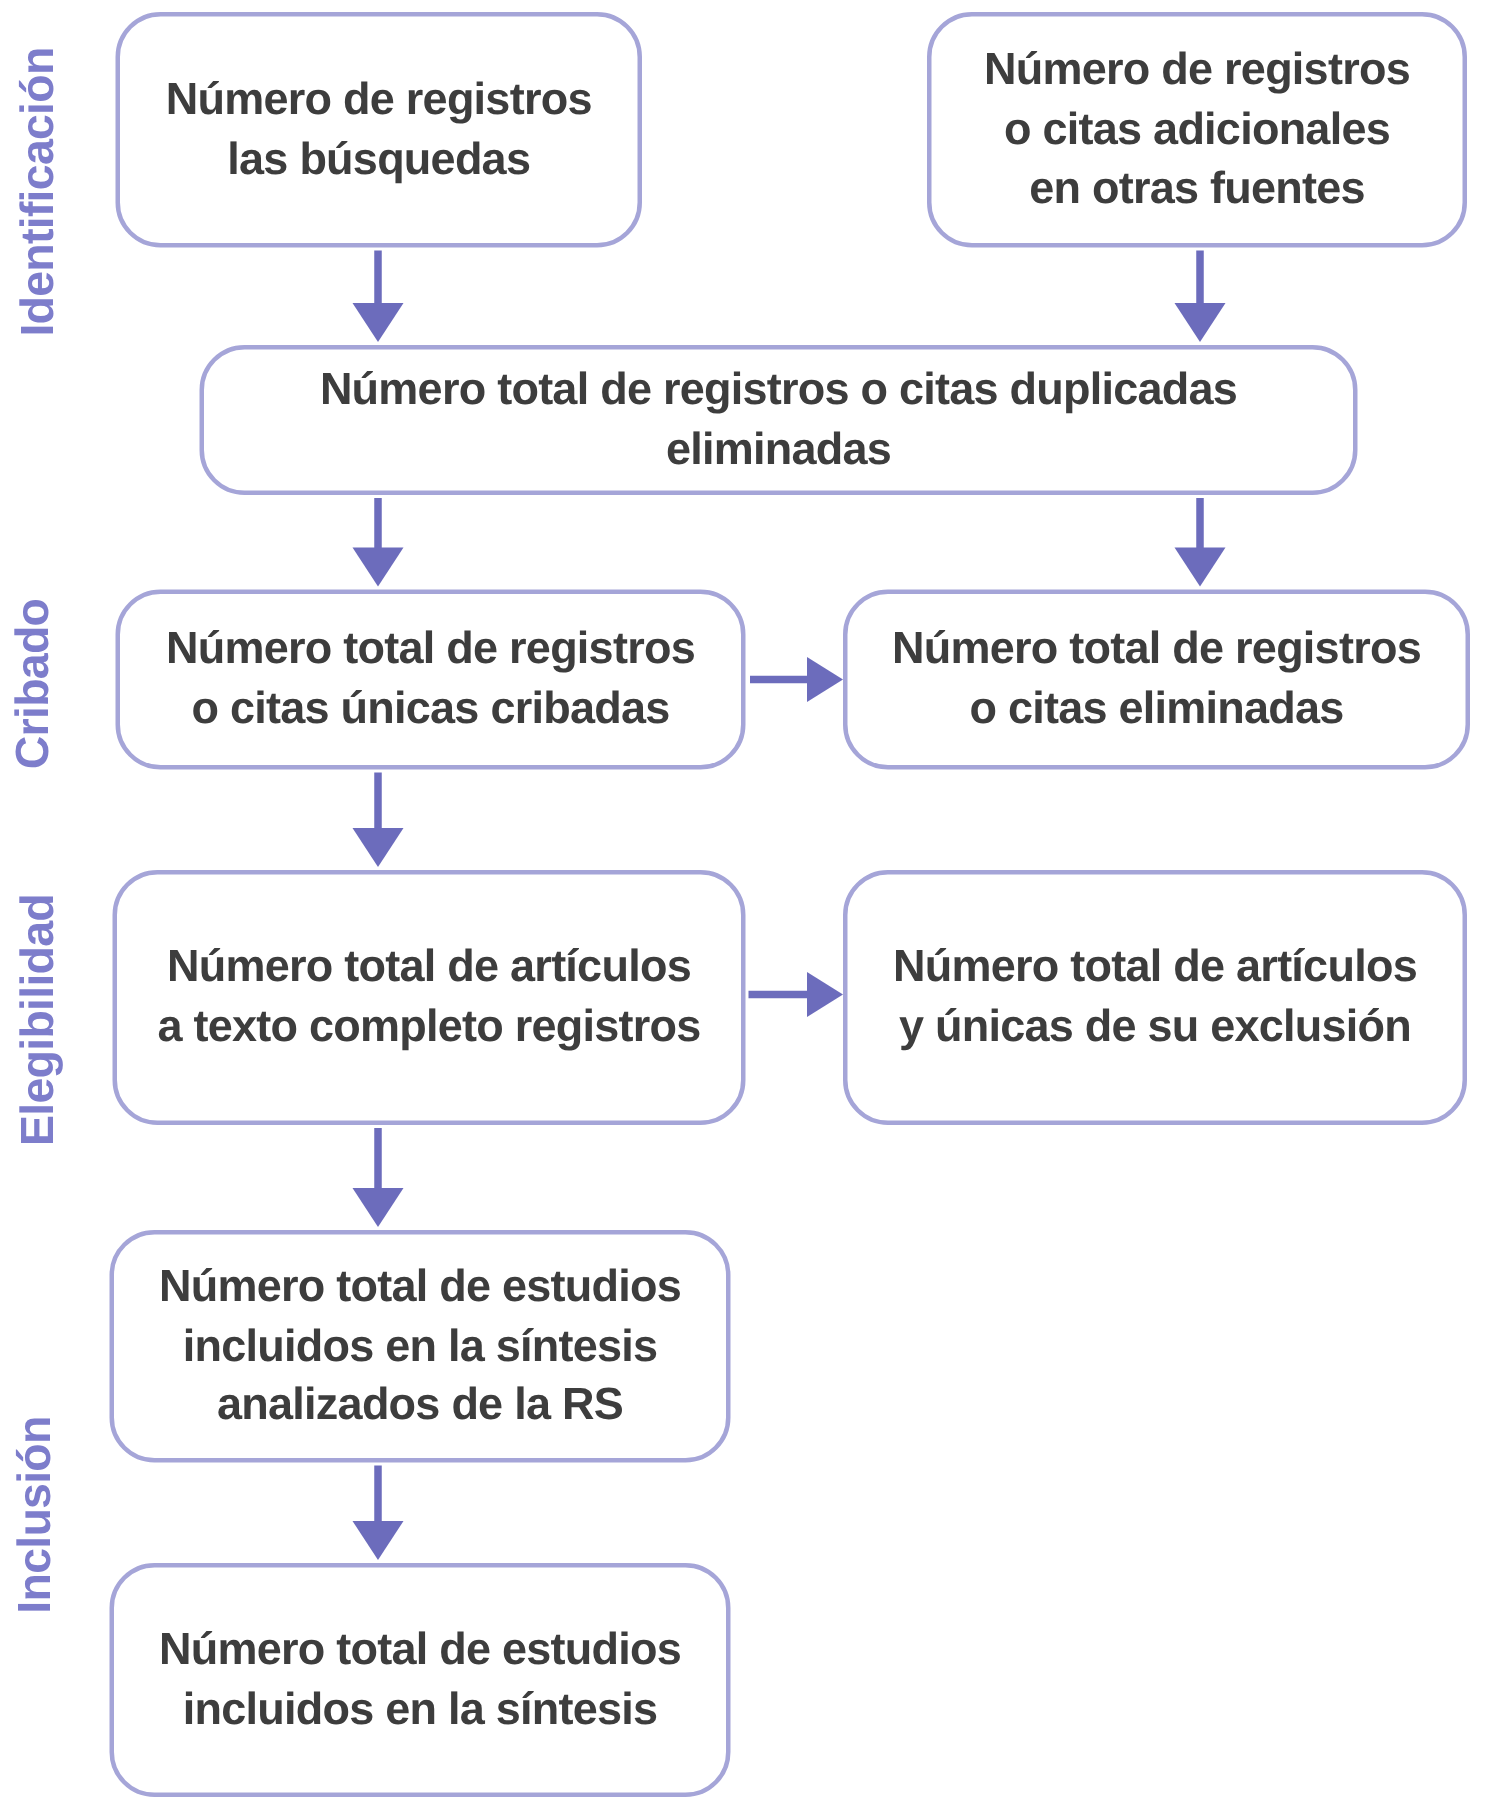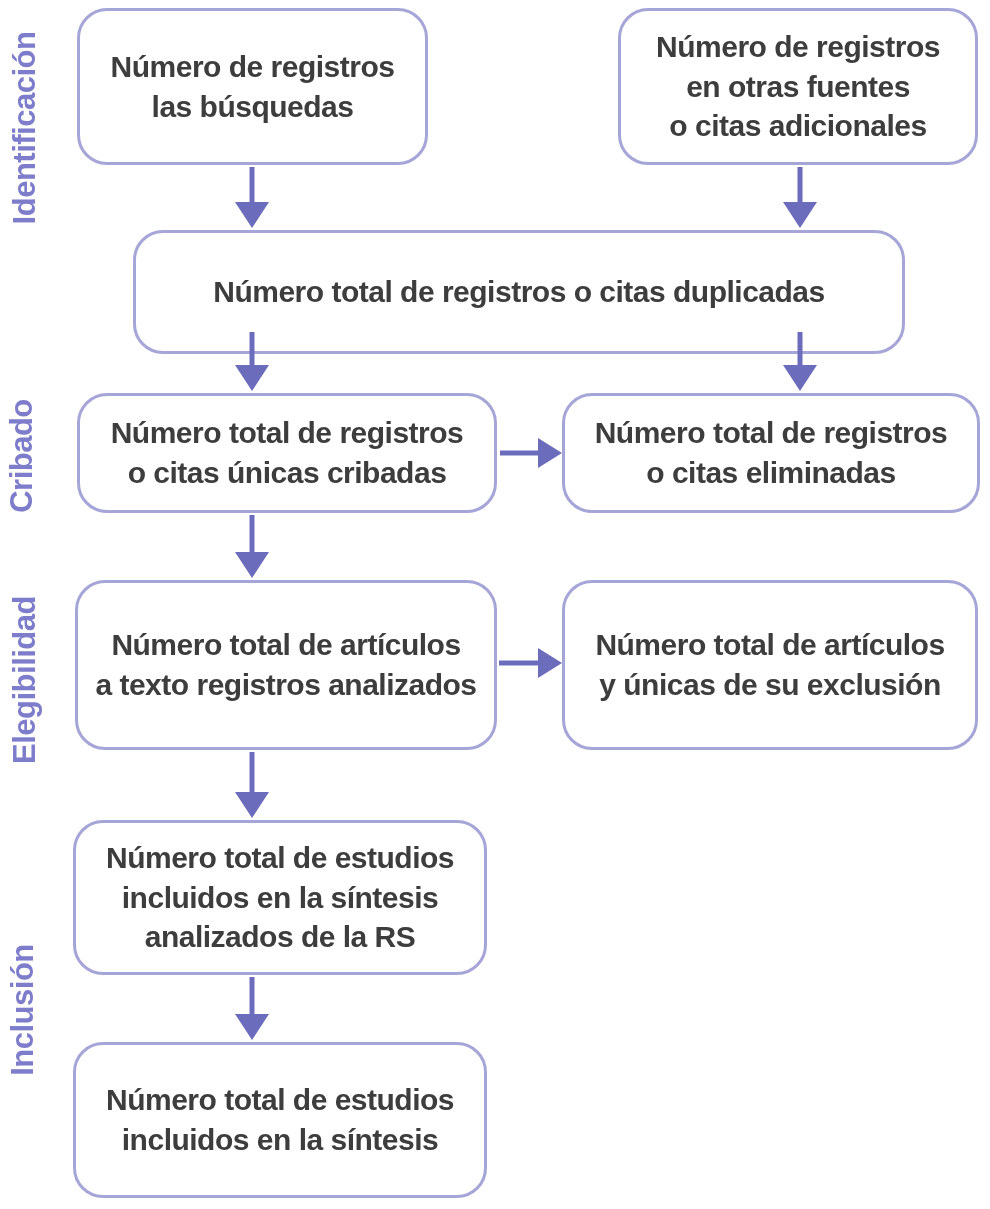--- a/index.html
+++ b/index.html
@@ -31,21 +31,21 @@
     color: #3d3d3d;
     font-weight: 700;
     font-size: 30px;
     letter-spacing: -0.5px;
     line-height: 1.32;
   }
   .box .ln { white-space: nowrap; }
 
   .b1 { left: 77px;  top: 8px;    width: 351px; height: 157px; }
   .b2 { left: 618px; top: 8px;    width: 360px; height: 157px; }
-  .b3 { left: 133px; top: 230px;  width: 772px; height: 124px; }
+  .b3 { left: 133px; top: 230px;  width: 772px; height: 100px; }
   .b4 { left: 77px;  top: 393px;  width: 420px; height: 120px; }
   .b5 { left: 562px; top: 393px;  width: 418px; height: 120px; }
   .b6 { left: 75px;  top: 580px;  width: 422px; height: 170px; }
   .b7 { left: 562px; top: 580px;  width: 416px; height: 170px; }
   .b8 { left: 73px;  top: 820px;  width: 414px; height: 155px; }
   .b9 { left: 73px;  top: 1042px; width: 414px; height: 156px; }
 
   
   .stage {
     position: absolute;
@@ -106,35 +106,36 @@
   <div class="stage s2">Cribado</div>
   <div class="stage s3">Elegibilidad</div>
   <div class="stage s4">Inclusión</div>
 
   <div class="box b1">
     <div class="ln">Número de registros</div>
     <div class="ln">las búsquedas</div>
   </div>
   <div class="box b2">
     <div class="ln">Número de registros</div>
+    <div class="ln">o citas adicionales</div>
     <div class="ln">en otras fuentes</div>
-    <div class="ln">o citas adicionales</div>
   </div>
 
   <div class="varrow av1">
       <div class="stem"></div>
       <div class="head"></div>
     </div>
   <div class="varrow av2">
       <div class="stem"></div>
       <div class="head"></div>
     </div>
 
   <div class="box b3">
     <div class="ln">Número total de registros o citas duplicadas</div>
+    <div class="ln">eliminadas</div>
   </div>
 
   <div class="varrow av3">
       <div class="stem"></div>
       <div class="head"></div>
     </div>
   <div class="varrow av4">
       <div class="stem"></div>
       <div class="head"></div>
     </div>
@@ -152,21 +153,21 @@
     <div class="ln">o citas eliminadas</div>
   </div>
 
   <div class="varrow av5">
       <div class="stem"></div>
       <div class="head"></div>
     </div>
 
   <div class="box b6">
     <div class="ln">Número total de artículos</div>
-    <div class="ln">a texto registros analizados</div>
+    <div class="ln">a texto completo registros</div>
   </div>
   <div class="harrow ah2">
       <div class="stem"></div>
       <div class="head"></div>
     </div>
   <div class="box b7">
     <div class="ln">Número total de artículos</div>
     <div class="ln">y únicas de su exclusión</div>
   </div>
 

